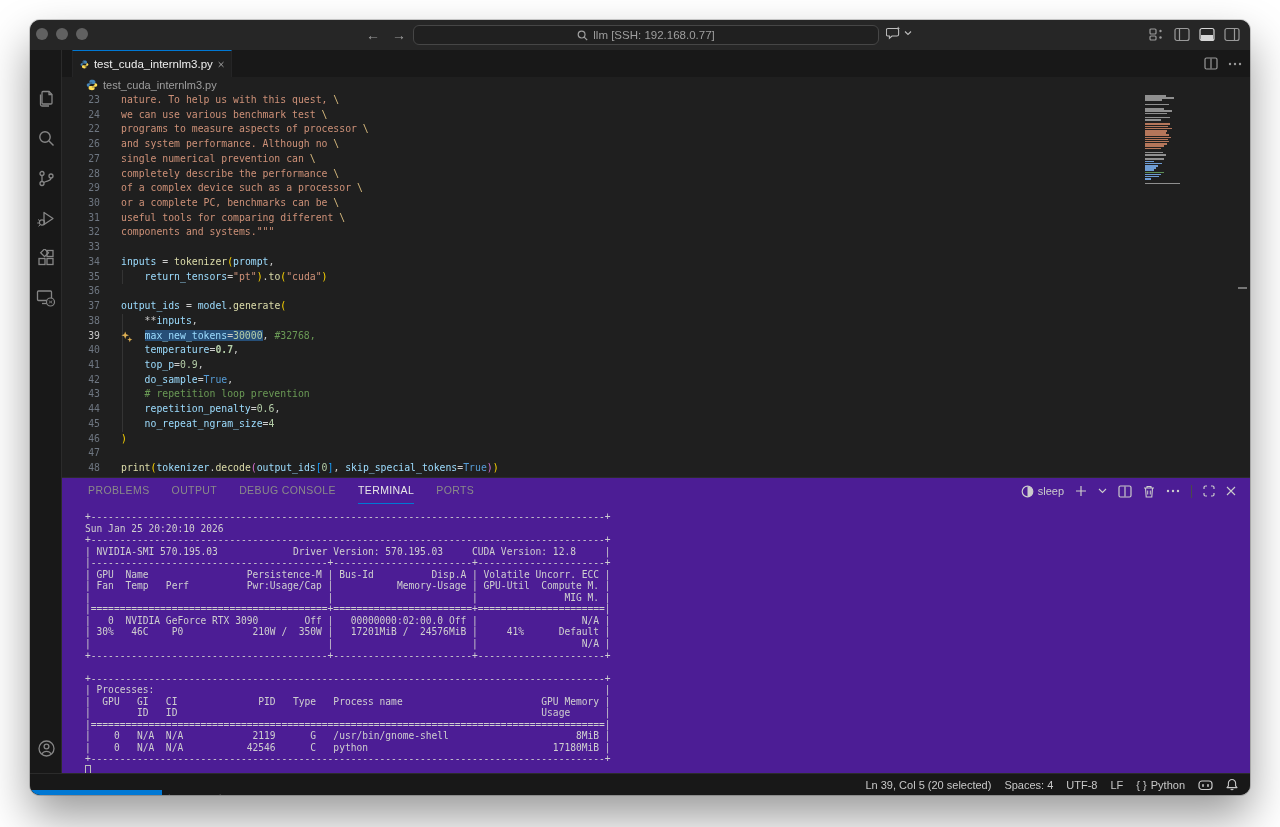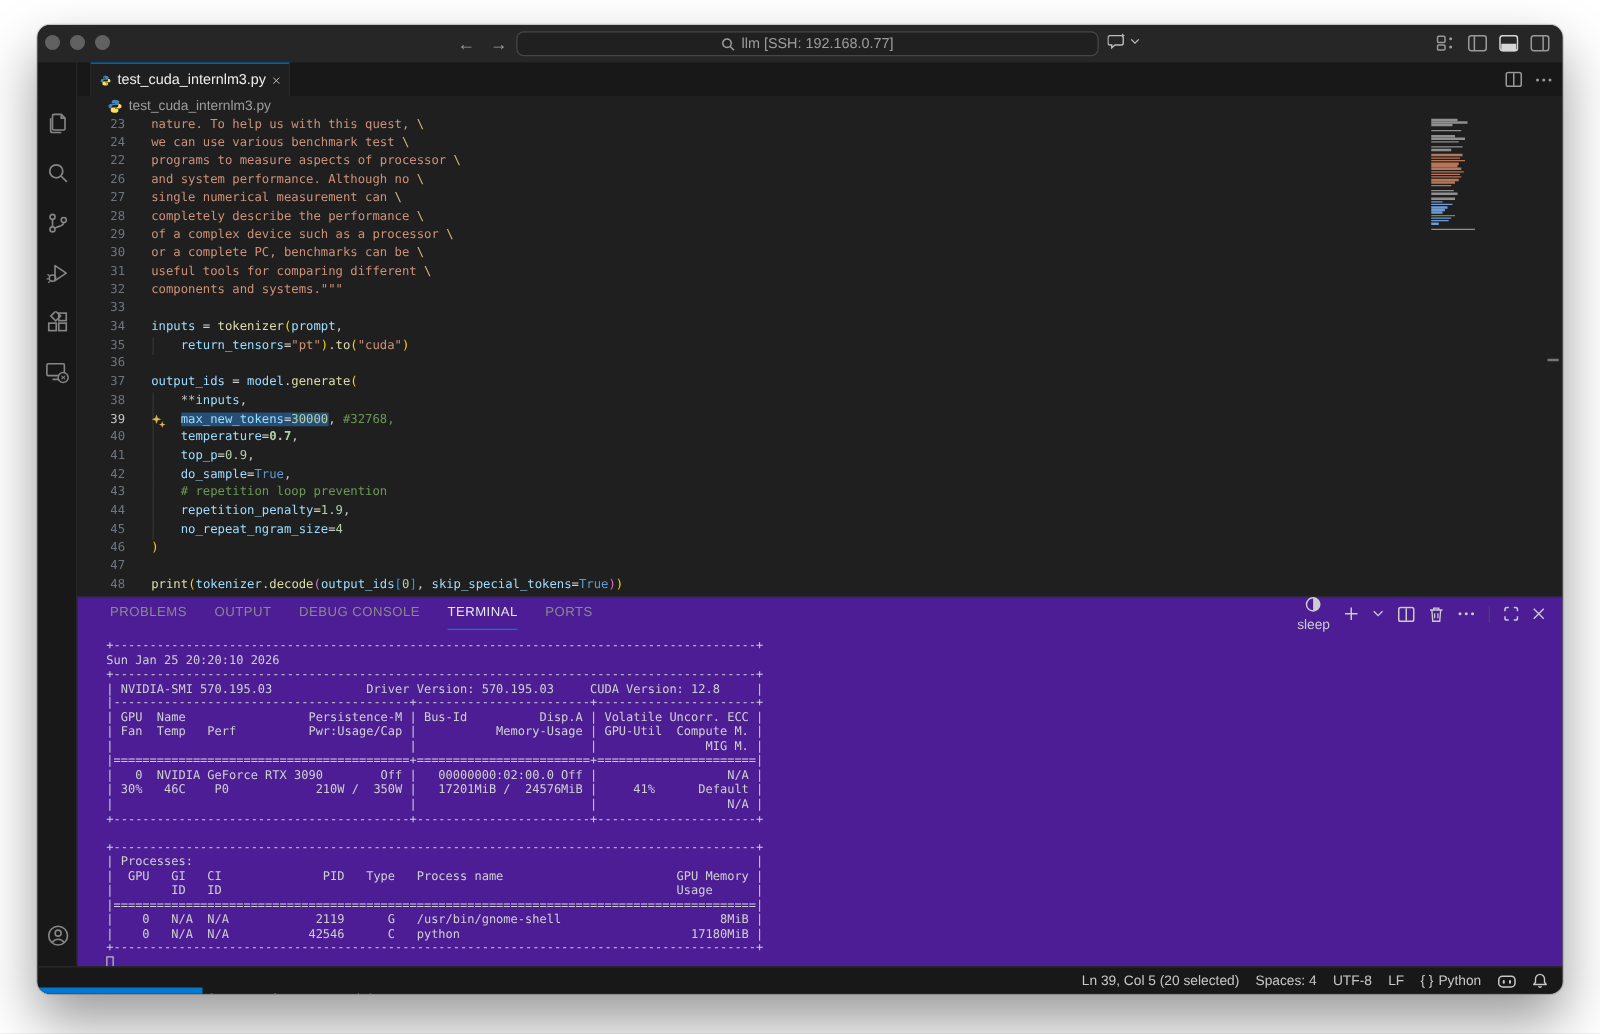--- a/index.html
+++ b/index.html
@@ -52,21 +52,21 @@
   .mm-row > div { height:1.5px; }
   .ruler-dash { position:absolute; right:3px; top:194px; width:9px; height:2px; background:#767676; }
 
   
   .panel { position:absolute; left:32px; top:457px; right:0; height:296px; background:#4c1d95; border-top:1px solid #2b2b2b; }
   .panel-header { position:absolute; left:0; top:0; right:0; height:26px; display:flex; align-items:center; }
   .panel-tabs { display:flex; gap:22px; padding-left:26px; }
   .ptab { font-size:10.5px; letter-spacing:.4px; color:#8a8a8a; height:26px; line-height:24px; }
   .ptab.active { color:#e7e7e7; border-bottom:1px solid #0078d4; }
   .panel-actions { position:absolute; right:14px; top:0; height:26px; display:flex; align-items:center; gap:11px; color:#cccccc; }
-  .profile { display:flex; align-items:center; gap:4px; font-size:11px; color:#cccccc;flex-direction:column; }
+  .profile { display:flex; align-items:center; gap:4px; font-size:11px; color:#cccccc; }
   .pa-sep { width:1px; height:13px; background:#4a4a4a; }
   .terminal { position:absolute; left:23px; top:33px; right:10px; bottom:0; }
   .terminal pre { font-family:"DejaVu Sans Mono", monospace; font-size:9.6px; line-height:11.55px; color:#cfcfcf; }
   .term-cursor { position:absolute; left:0px; top:254px; width:6px; height:10px; border:1px solid #bdbdbd; }
 
   
   .statusbar { position:absolute; left:0; bottom:0; width:100%; height:22px; background:#181818; border-top:1px solid #2b2b2b;
                display:flex; align-items:center; justify-content:space-between; font-size:11px; color:#c8c8c8; }
   .sb-left, .sb-right { display:flex; align-items:center; height:100%; }
   .sb-left { gap:4px;margin-top:32px; }
@@ -222,41 +222,41 @@
       </svg>
     <span>test_cuda_internlm3.py</span>
   </div>
 
   <div class="editor">
     <div class="code-lines" id="code-lines">
         <div class="cl"><span class="ln">23</span><span class="ct"><span style="color: rgb(206, 145, 120);">nature. To help us with this quest, </span><span style="color: rgb(215, 186, 125);">\</span></span></div>
         <div class="cl"><span class="ln">24</span><span class="ct"><span style="color: rgb(206, 145, 120);">we can use various benchmark test </span><span style="color: rgb(215, 186, 125);">\</span></span></div>
         <div class="cl"><span class="ln">22</span><span class="ct"><span style="color: rgb(206, 145, 120);">programs to measure aspects of processor </span><span style="color: rgb(215, 186, 125);">\</span></span></div>
         <div class="cl"><span class="ln">26</span><span class="ct"><span style="color: rgb(206, 145, 120); margin-top: 12px;">and system performance. Although no </span><span style="color: rgb(215, 186, 125);">\</span></span></div>
-        <div class="cl"><span class="ln">27</span><span class="ct"><span style="color: rgb(206, 145, 120);">single numerical measurement can </span><span style="color: rgb(215, 186, 125);">\</span></span></div>
+        <div class="cl"><span class="ln">27</span><span class="ct"><span style="color: rgb(206, 145, 120);">single numerical prevention can </span><span style="color: rgb(215, 186, 125);">\</span></span></div>
         <div class="cl"><span class="ln">28</span><span class="ct"><span style="color: rgb(206, 145, 120);">completely describe the performance </span><span style="color: rgb(215, 186, 125);">\</span></span></div>
         <div class="cl"><span class="ln">29</span><span class="ct"><span style="color: rgb(206, 145, 120);">of a complex device such as a processor </span><span style="color: rgb(215, 186, 125);">\</span></span></div>
         <div class="cl"><span class="ln">30</span><span class="ct"><span style="color: rgb(206, 145, 120);">or a complete PC, benchmarks can be </span><span style="color: rgb(215, 186, 125);">\</span></span></div>
         <div class="cl"><span class="ln">31</span><span class="ct"><span style="color: rgb(206, 145, 120);">useful tools for comparing different </span><span style="color: rgb(215, 186, 125);">\</span></span></div>
         <div class="cl"><span class="ln">32</span><span class="ct"><span style="color: rgb(206, 145, 120);">components and systems."""</span></span></div>
         <div class="cl"><span class="ln">33</span><span class="ct"></span></div>
         <div class="cl"><span class="ln">34</span><span class="ct"><span style="color: rgb(156, 220, 254);">inputs</span><span style="color: rgb(204, 204, 204);"> = </span><span style="color: rgb(220, 220, 170);">tokenizer</span><span style="color: rgb(255, 215, 0);">(</span><span style="color: rgb(156, 220, 254);">prompt</span><span style="color: rgb(204, 204, 204);">,</span></span></div>
         <div class="cl guide"><span class="ln">35</span><span class="ct"><span style="color: rgb(204, 204, 204);">    </span><span style="color: rgb(156, 220, 254);">return_tensors</span><span style="color: rgb(204, 204, 204);">=</span><span style="color: rgb(206, 145, 120);">"pt"</span><span style="color: rgb(255, 215, 0);">)</span><span style="color: rgb(204, 204, 204);">.</span><span style="color: rgb(220, 220, 170);">to</span><span style="color: rgb(255, 215, 0);">(</span><span style="color: rgb(206, 145, 120);">"cuda"</span><span style="color: rgb(255, 215, 0);">)</span></span></div>
         <div class="cl"><span class="ln">36</span><span class="ct"></span></div>
         <div class="cl"><span class="ln">37</span><span class="ct"><span style="color: rgb(156, 220, 254);">output_ids</span><span style="color: rgb(204, 204, 204);"> = </span><span style="color: rgb(156, 220, 254);">model</span><span style="color: rgb(204, 204, 204);">.</span><span style="color: rgb(220, 220, 170);">generate</span><span style="color: rgb(255, 215, 0);">(</span></span></div>
         <div class="cl guide"><span class="ln">38</span><span class="ct"><span style="color: rgb(204, 204, 204);">    **</span><span style="color: rgb(156, 220, 254);">inputs</span><span style="color: rgb(204, 204, 204);">,</span></span></div>
         <div class="cl guide"><span class="ln active">39</span><span class="spark"><svg width="12" height="12" viewBox="0 0 12 12">
               <path fill="#e0b153" d="M4.2 0.5l1 2.8 2.8 1-2.8 1-1 2.8-1-2.8-2.8-1 2.8-1z"></path>
               <path fill="#e0b153" d="M8.8 6l.7 1.9 1.9.7-1.9.7-.7 1.9-.7-1.9-1.9-.7 1.9-.7z"></path>
             </svg></span><span class="ct"><span style="color: rgb(204, 204, 204);">    </span><span class="sel" style="color: rgb(156, 220, 254);">max_new_tokens</span><span class="sel" style="color: rgb(204, 204, 204);">=</span><span class="sel" style="color: rgb(181, 206, 168);">30000</span><span style="color: rgb(204, 204, 204);">, </span><span style="color: rgb(106, 153, 85);">#32768,</span></span></div>
         <div class="cl guide"><span class="ln">40</span><span class="ct"><span style="color: rgb(204, 204, 204);">    </span><span style="color: rgb(156, 220, 254);">temperature</span><span style="color: rgb(204, 204, 204);">=</span><span style="color: rgb(181, 206, 168); font-weight: bold;">0.7</span><span style="color: rgb(204, 204, 204);">,</span></span></div>
         <div class="cl guide"><span class="ln">41</span><span class="ct"><span style="color: rgb(204, 204, 204);">    </span><span style="color: rgb(156, 220, 254);">top_p</span><span style="color: rgb(204, 204, 204);">=</span><span style="color: rgb(181, 206, 168);">0.9</span><span style="color: rgb(204, 204, 204);">,</span></span></div>
         <div class="cl guide"><span class="ln">42</span><span class="ct"><span style="color: rgb(204, 204, 204);">    </span><span style="color: rgb(156, 220, 254);">do_sample</span><span style="color: rgb(204, 204, 204);">=</span><span style="color: rgb(86, 156, 214);">True</span><span style="color: rgb(204, 204, 204);">,</span></span></div>
         <div class="cl guide"><span class="ln">43</span><span class="ct"><span style="color: rgb(204, 204, 204);">    </span><span style="color: rgb(106, 153, 85);"># repetition loop prevention</span></span></div>
-        <div class="cl guide"><span class="ln">44</span><span class="ct"><span style="color: rgb(204, 204, 204);">    </span><span style="color: rgb(156, 220, 254);">repetition_penalty</span><span style="color: rgb(204, 204, 204);">=</span><span style="color: rgb(181, 206, 168);">1.9</span><span style="color: rgb(204, 204, 204);">,</span></span></div>
+        <div class="cl guide"><span class="ln">44</span><span class="ct"><span style="color: rgb(204, 204, 204);">    </span><span style="color: rgb(156, 220, 254);">repetition_penalty</span><span style="color: rgb(204, 204, 204);">=</span><span style="color: rgb(181, 206, 168);">0.6</span><span style="color: rgb(204, 204, 204);">,</span></span></div>
         <div class="cl guide"><span class="ln">45</span><span class="ct"><span style="color: rgb(204, 204, 204);">    </span><span style="color: rgb(156, 220, 254);">no_repeat_ngram_size</span><span style="color: rgb(204, 204, 204);">=</span><span style="color: rgb(181, 206, 168);">4</span></span></div>
         <div class="cl"><span class="ln">46</span><span class="ct"><span style="color: rgb(255, 215, 0);">)</span></span></div>
         <div class="cl"><span class="ln">47</span><span class="ct"></span></div>
         <div class="cl"><span class="ln">48</span><span class="ct"><span style="color: rgb(220, 220, 170);">print</span><span style="color: rgb(255, 215, 0);">(</span><span style="color: rgb(156, 220, 254);">tokenizer</span><span style="color: rgb(204, 204, 204);">.</span><span style="color: rgb(220, 220, 170);">decode</span><span style="color: rgb(218, 112, 214);">(</span><span style="color: rgb(156, 220, 254);">output_ids</span><span style="color: rgb(23, 159, 255);">[</span><span style="color: rgb(181, 206, 168);">0</span><span style="color: rgb(23, 159, 255);">]</span><span style="color: rgb(204, 204, 204);">, </span><span style="color: rgb(156, 220, 254);">skip_special_tokens</span><span style="color: rgb(204, 204, 204);">=</span><span style="color: rgb(86, 156, 214);">True</span><span style="color: rgb(218, 112, 214);">)</span><span style="color: rgb(255, 215, 0);">)</span></span></div>
       </div>
     <div class="minimap" id="minimap">
         <div class="mm-row">
           <div style="width: 34%; background: rgb(143, 143, 143);"></div>
         </div>
         <div class="mm-row">

